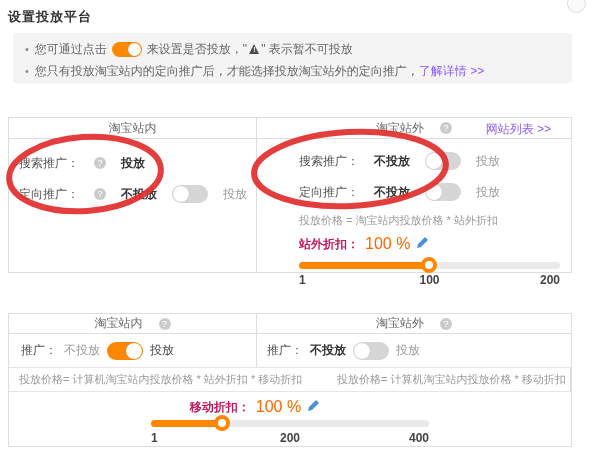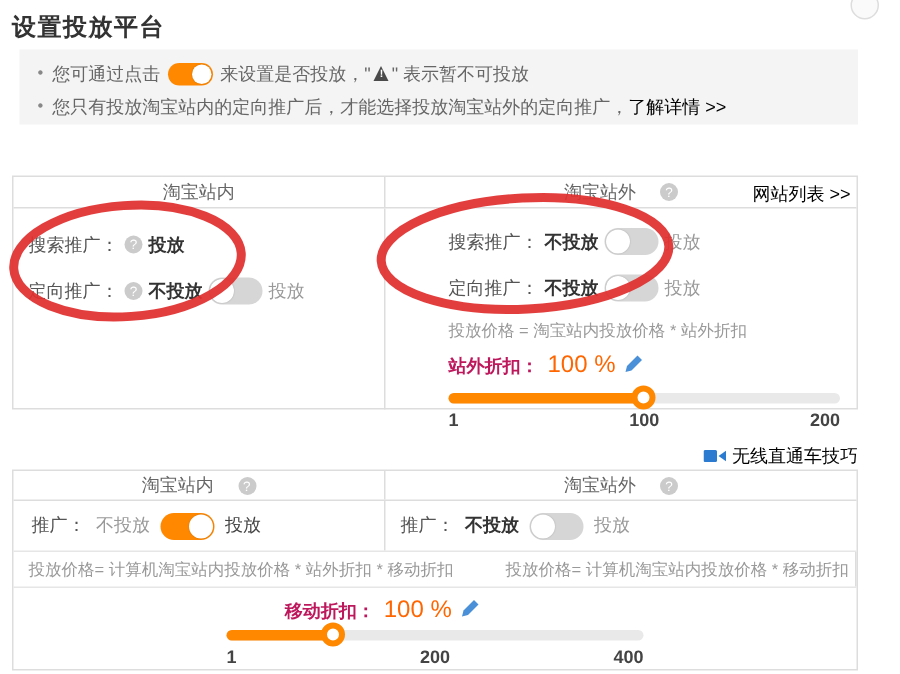--- a/index.html
+++ b/index.html
@@ -1,20 +1,20 @@
 <!DOCTYPE html>
 <html><head>
 <meta charset="utf-8">
 <style>
   * { margin:0; padding:0; box-sizing:border-box; }
   html,body { background:#fff; }
   body { font-family:"Liberation Sans","DejaVu Sans",sans-serif; font-size:12px; color:#555; }
   .page { position:relative; width:600px; height:449px; background:#fff; overflow:hidden; }
 
-  .title { position:absolute; left:8px; top:8px; font-size:16px; font-weight:bold; color:#333; letter-spacing:1px; }
+  .title { position:absolute; left:8px; top:8px; font-size:13px; font-weight:bold; color:#333; letter-spacing:1px; }
 
   .close-circle { position:absolute; left:567px; top:-6px; width:19px; height:19px; border:1px solid #ddd; border-radius:50%; background:#fafafa; }
 
   
   .notice { position:absolute; left:13px; top:33px; width:559px; height:50px; background:#f4f4f4; padding:5px 0 0 12px; color:#666; }
   .notice-line { height:22px; display:flex; align-items:center; white-space:nowrap; }
   .bullet { color:#888; margin-right:6px; font-size:11px; }
 
   
   .toggle { position:relative; display:inline-block; width:36px; height:18px; border-radius:9px; vertical-align:middle; cursor:pointer; }
@@ -23,43 +23,43 @@
   .toggle.on .knob { right:1px; }
   .toggle.off { background:#d6d6d6; }
   .toggle.off .knob { left:1px; }
   .toggle.sm { width:30px; height:15px; margin:0 5px; }
   .toggle.sm .knob { width:13px; height:13px; }
 
   
   .warn-tri { position:relative; display:inline-block; width:0; height:0; border-left:5px solid transparent; border-right:5px solid transparent; border-bottom:10px solid #4a4a4a; margin:0 2px; vertical-align:-1px; }
   .warn-tri::after { content:"!"; position:absolute; left:-1px; top:2px; font-size:7px; font-weight:bold; color:#fff; line-height:1; }
 
-  .link { color:#000000; text-decoration:none; cursor:pointer; white-space:nowrap; }
+  .link { color:#8b5cf6; text-decoration:none; cursor:pointer; white-space:nowrap; }
 
   
   .sec-head { position:absolute; display:flex; align-items:center; gap:8px; color:#333; font-size:13px; }
   .sec-head svg { display:block; }
 
   
   .tbl { position:absolute; left:8px; width:564px; border:1px solid #ddd; background:#fff; }
   .thead { display:flex; border-bottom:1px solid #ddd; height:21px; }
   .th { display:flex; align-items:center; justify-content:center; color:#666; position:relative; }
   .th.left { width:248px; border-right:1px solid #ddd; }
   .th.right { flex:1; }
   .th-center { display:flex; align-items:center; gap:16px; }
-  .th-link { position:absolute; right:4px; top:3px;margin-left:44px; }
+  .th-link { position:absolute; right:20px; top:3px;margin-left:44px; }
 
   .help { display:inline-block; width:12px; height:12px; border-radius:50%; background:#cbcbcb; color:#fff; font-size:9px; line-height:12px; text-align:center; cursor:pointer; }
   .help::after { content:"?"; }
 
   .pc-body { display:flex; height:134px; }
   .cell-l { width:248px; border-right:1px solid #ddd; padding:14px 0 0 10px; }
   .cell-r { flex:1; padding:12px 0 0 42px; }
 
-  .row { display:flex; align-items:center; gap:4px; white-space:nowrap; height:20px; }
+  .row { display:flex; align-items:center; gap:15px; white-space:nowrap; height:20px; }
   .row + .row { margin-top:11px; }
   .lbl { color:#555; }
   .val-on { font-weight:bold; color:#333; }
   .val-off-bold { font-weight:bold; color:#333; }
   .val-dim { color:#999; }
   .val-dark { color:#444; }
 
   .formula { color:#999; font-size:11px; margin-top:11px; white-space:nowrap; }
   .discount-line { display:flex; align-items:center; gap:6px; margin-top:7px; }
   .discount-lbl { font-weight:bold; color:#be185d; }
@@ -179,27 +179,20 @@
           <div class="scale">
             <span>1</span>
             <span class="mid">100</span>
             <span>200</span>
           </div>
         </div>
       </div>
     </div>
   </div>
 
-  <a class="link" style="position:absolute; right:28px; top:296px; display:flex; align-items:center; gap:4px;">
-    <span><svg width="15" height="10" viewBox="0 0 15 10">
-          <rect x="0" y="1" width="9" height="8" rx="1" fill="#2b7bd0"></rect>
-          <polygon points="10,5 15,1.5 15,8.5" fill="#2b7bd0"></polygon>
-        </svg></span>
-    <span>无线直通车技巧</span>
-  </a>
 
   <div class="tbl" style="top:313px; height:134px;">
     <div class="m-head">
       <div class="th left">
         <span class="th-center">
           <span>淘宝站内</span>
           <span class="help"></span>
         </span>
       </div>
       <div class="th right">

